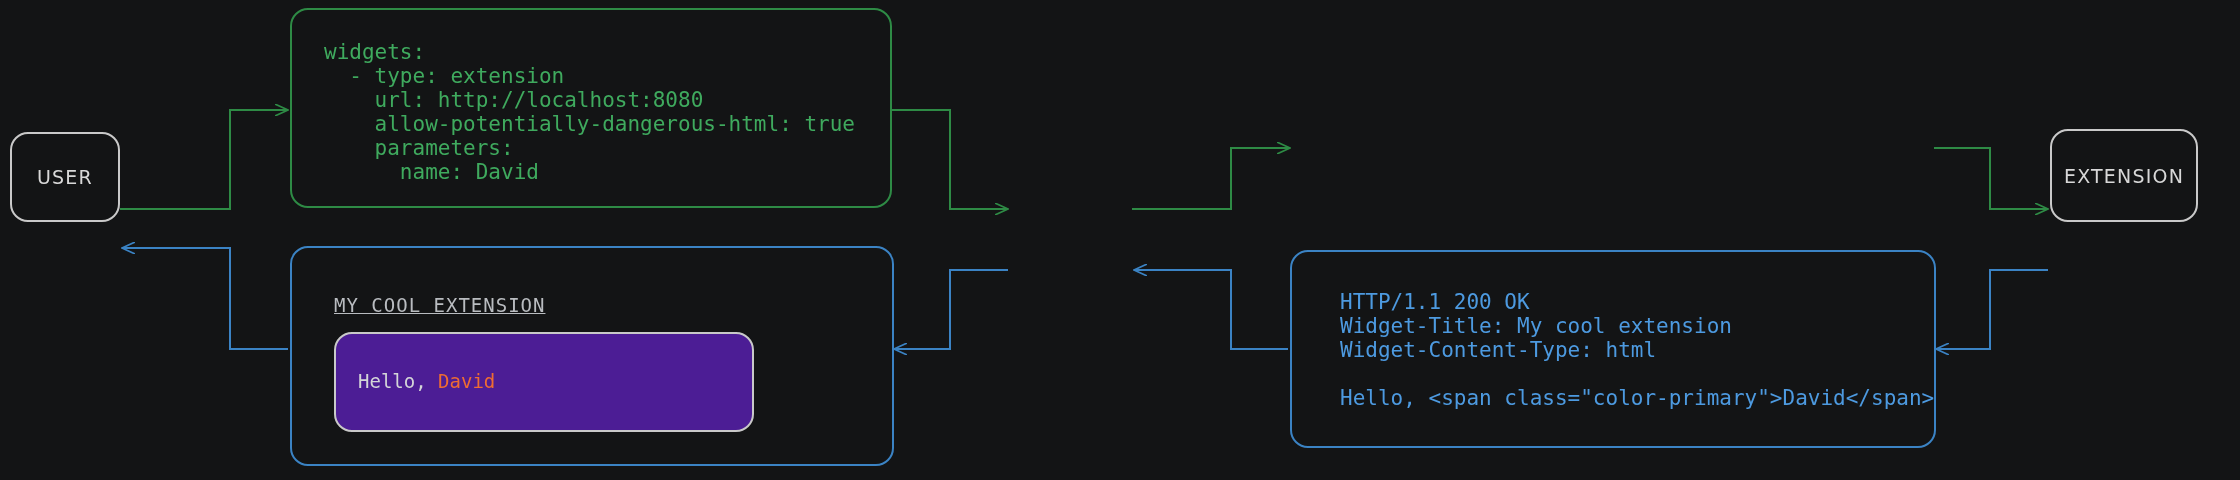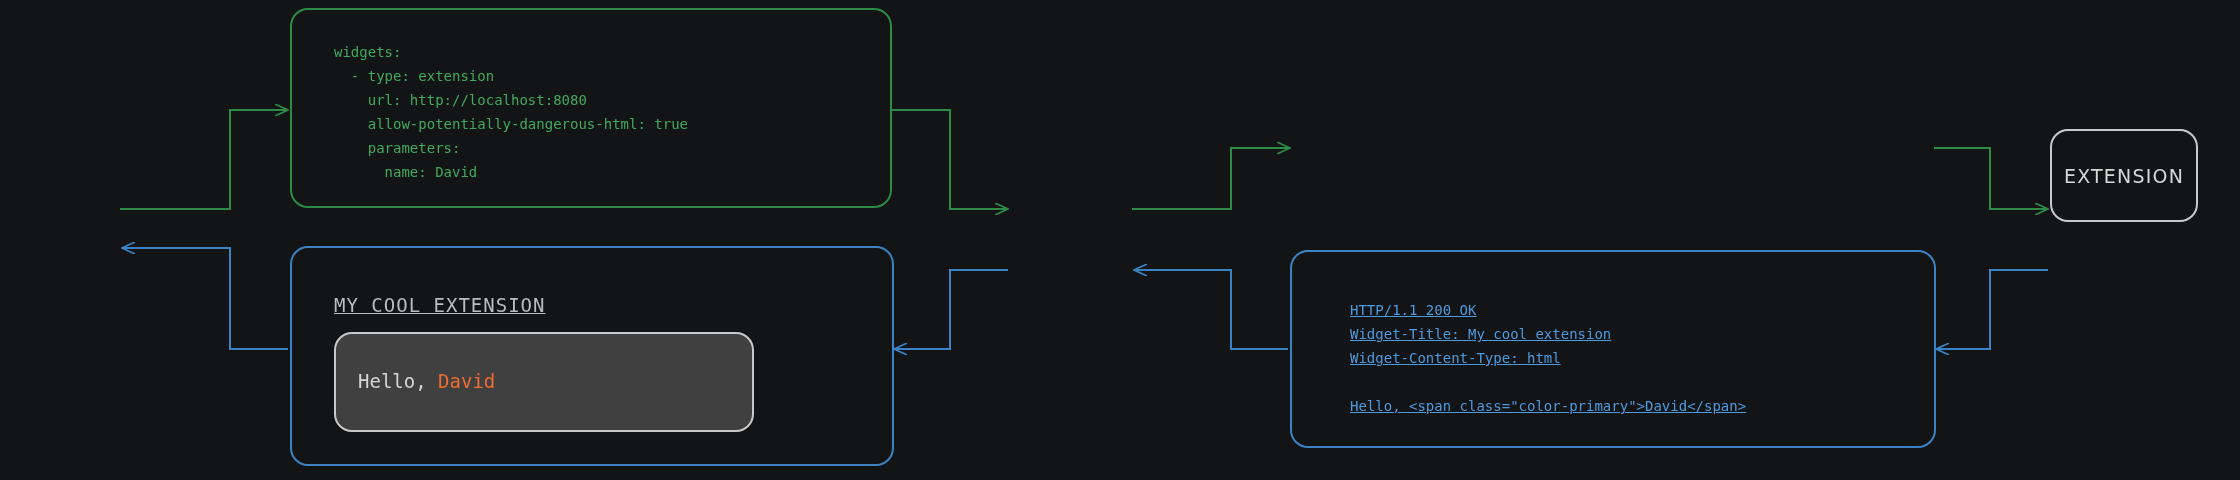--- a/index.html
+++ b/index.html
@@ -53,43 +53,42 @@
     border-width: 2px;
     border-style: solid;
   }
   .box.green { border-color: #2e8b45; }
   .box.blue  { border-color: #3b83c4; }
 
   .code {
     position: absolute;
     white-space: pre;
     font-family: "DejaVu Sans Mono", monospace;
-    font-size: 14px;
+    font-size: 21px;
     line-height: 24px;
     letter-spacing: 0px;
-    margin-left: 10px;
   }
   .code.green { color: #3faa5e; }
   .code.blue  { color: #4d9ae0; }
 
   
   .widget-title {
     position: absolute;
     color: #b9bcc0;
     font-family: "DejaVu Sans Mono", monospace;
     font-size: 19px;
     letter-spacing: 1px;
     white-space: pre;
     text-decoration: underline;
   }
   .widget-card {
     position: absolute;
     border: 2px solid #c9c9c9;
     border-radius: 18px;
-    background: #404040;
+    background: #4c1d95;
     box-sizing: border-box;
   }
   .widget-body {
     position: absolute;
     font-family: "DejaVu Sans Mono", monospace;
     font-size: 19px;
     color: #d4d6d8;
     white-space: pre;
   }
   .accent { color: #ef6c32; }
@@ -119,38 +118,41 @@
 
     <path d="M2048,270 L1990,270 L1990,349 L1936,349" fill="none" stroke="#3b83c4" stroke-width="2" marker-end="url(#ah-blue-l)"></path>
 
     <path d="M1288,349 L1231,349 L1231,270 L1134,270" fill="none" stroke="#3b83c4" stroke-width="2" marker-end="url(#ah-blue-l)"></path>
 
     <path d="M1008,270 L950,270 L950,349 L894,349" fill="none" stroke="#3b83c4" stroke-width="2" marker-end="url(#ah-blue-l)"></path>
 
     <path d="M288,349 L230,349 L230,248 L122,248" fill="none" stroke="#3b83c4" stroke-width="2" marker-end="url(#ah-blue-l)"></path>
   </svg>
 
+  <div class="node" style="left:10px; top:132px; width:110px; height:90px;">
+    <span>USER</span>
+  </div>
 
 
   <div class="node" style="left:2050px; top:129px; width:148px; height:93px;">
     <span>EXTENSION</span>
   </div>
 
   <div class="box green" style="left:290px; top:8px; width:602px; height:200px;">
     <div class="code green" style="left:32px; top:30px;">widgets:
   - type: extension
     url: http://localhost:8080
     allow-potentially-dangerous-html: true
     parameters:
       name: David</div>
   </div>
 
 
   <div class="box blue" style="left:1290px; top:250px; width:646px; height:198px;">
-    <div class="code blue" style="left:48px; top:46px;text-decoration:underline;">HTTP/1.1 200 OK
+    <div class="code blue" style="left:48px; top:38px;">HTTP/1.1 200 OK
 Widget-Title: My cool extension
 Widget-Content-Type: html
 
 Hello, &lt;span class="color-primary"&gt;David&lt;/span&gt;</div>
   </div>
 
   <div class="box blue" style="left:290px; top:246px; width:604px; height:220px;">
     <div class="widget-title" style="left:42px; top:46px;">MY COOL EXTENSION</div>
 
     <div class="widget-card" style="left:42px; top:84px; width:420px; height:100px;">

